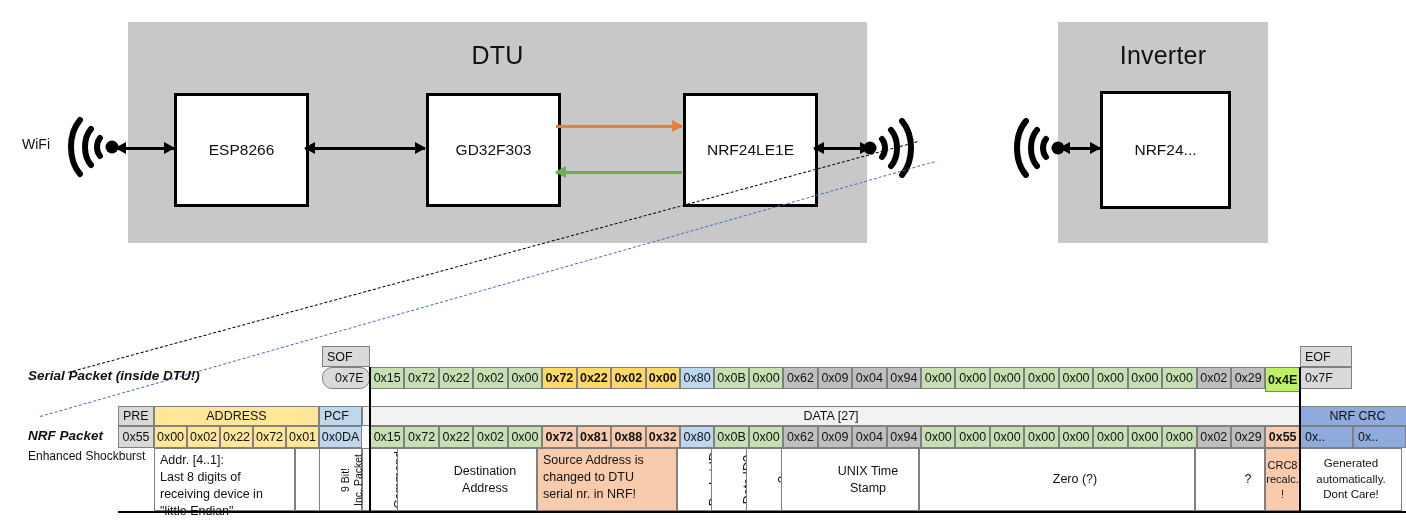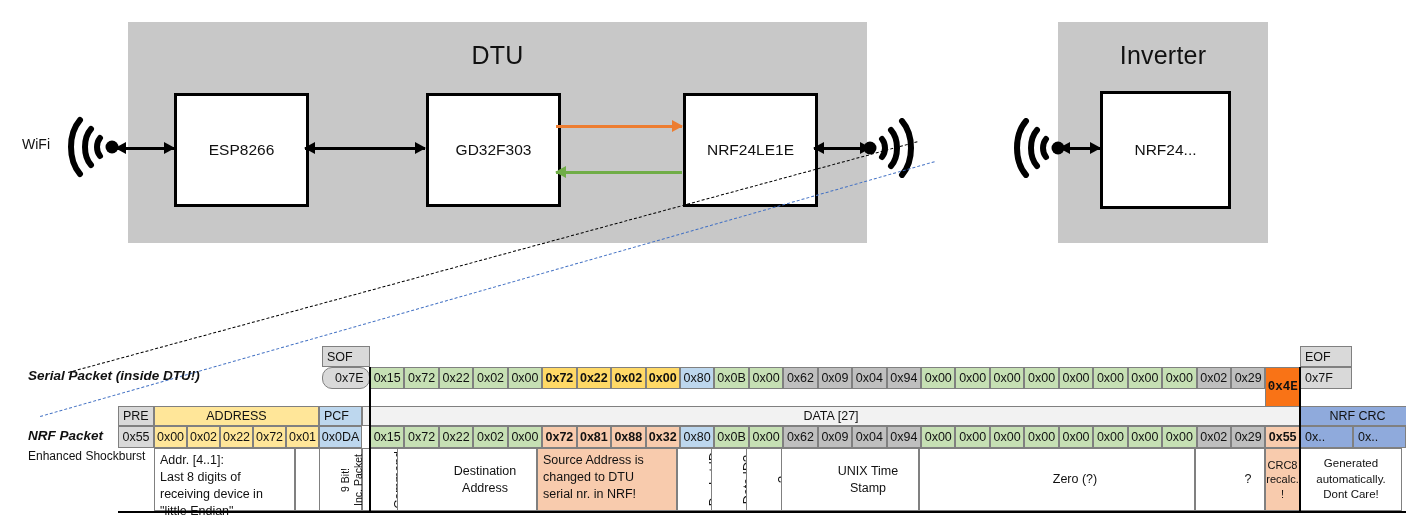--- a/index.html
+++ b/index.html
@@ -180,21 +180,21 @@
     <div class="cell" style="left: 921.04px; top: 367px; width: 34.44px; height: 22px; background: rgb(198, 224, 180);">0x00</div>
     <div class="cell" style="left: 955.48px; top: 367px; width: 34.44px; height: 22px; background: rgb(198, 224, 180);">0x00</div>
     <div class="cell" style="left: 989.92px; top: 367px; width: 34.44px; height: 22px; background: rgb(198, 224, 180);">0x00</div>
     <div class="cell" style="left: 1024.36px; top: 367px; width: 34.44px; height: 22px; background: rgb(198, 224, 180);">0x00</div>
     <div class="cell" style="left: 1058.8px; top: 367px; width: 34.44px; height: 22px; background: rgb(198, 224, 180);">0x00</div>
     <div class="cell" style="left: 1093.24px; top: 367px; width: 34.44px; height: 22px; background: rgb(198, 224, 180);">0x00</div>
     <div class="cell" style="left: 1127.68px; top: 367px; width: 34.44px; height: 22px; background: rgb(198, 224, 180);">0x00</div>
     <div class="cell" style="left: 1162.12px; top: 367px; width: 34.44px; height: 22px; background: rgb(198, 224, 180);">0x00</div>
     <div class="cell" style="left: 1196.56px; top: 367px; width: 34.44px; height: 22px; background: rgb(191, 191, 191);">0x02</div>
     <div class="cell" style="left: 1231px; top: 367px; width: 34.44px; height: 22px; background: rgb(191, 191, 191);">0x29</div>
-    <div class="cell b" style="left: 1265.44px; top: 367px; width: 34.44px; height: 40px; background: #f97316; font-family: Liberation Mono, monospace;">0x4E</div>
+    <div class="cell b" style="left: 1265.44px; top: 367px; width: 34.44px; height: 25px; background: #bef264;">0x4E</div>
   </div>
 
 <div class="row-label" style="left:28px;top:428px;">NRF Packet</div>
 <div class="row-sublabel" style="left:28px;top:449px;">Enhanced Shockburst</div>
 
 <div class="cell" style="left:118px;top:406px;width:36px;height:20px;background:#D9D9D9;justify-content:flex-start;padding-left:4px;">PRE</div>
 <div class="cell" style="left:154px;top:406px;width:165px;height:20px;background:#FFE699;">ADDRESS</div>
 <div class="cell" style="left:319px;top:406px;width:43px;height:20px;background:#BDD7EE;justify-content:flex-start;padding-left:4px;">PCF</div>
 <div class="cell" style="left:362px;top:406px;width:938px;height:20px;background:#F2F2F2;">DATA [27]</div>
 <div class="cell" style="left:1300px;top:406px;width:115px;height:20px;background:#8FAADC;">NRF CRC</div>

